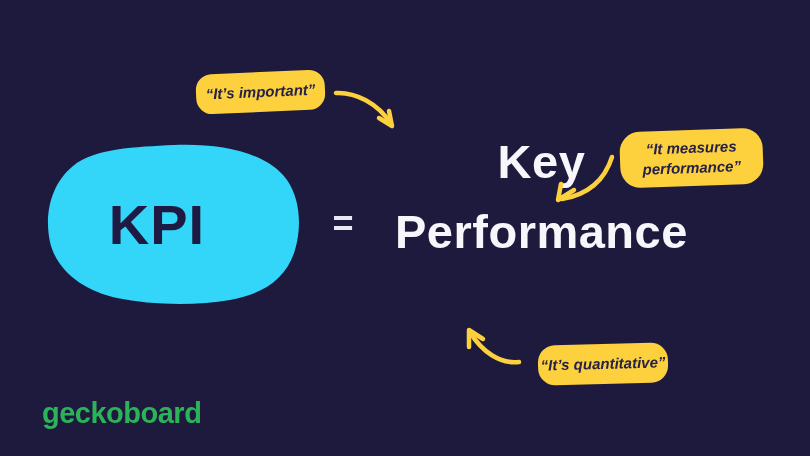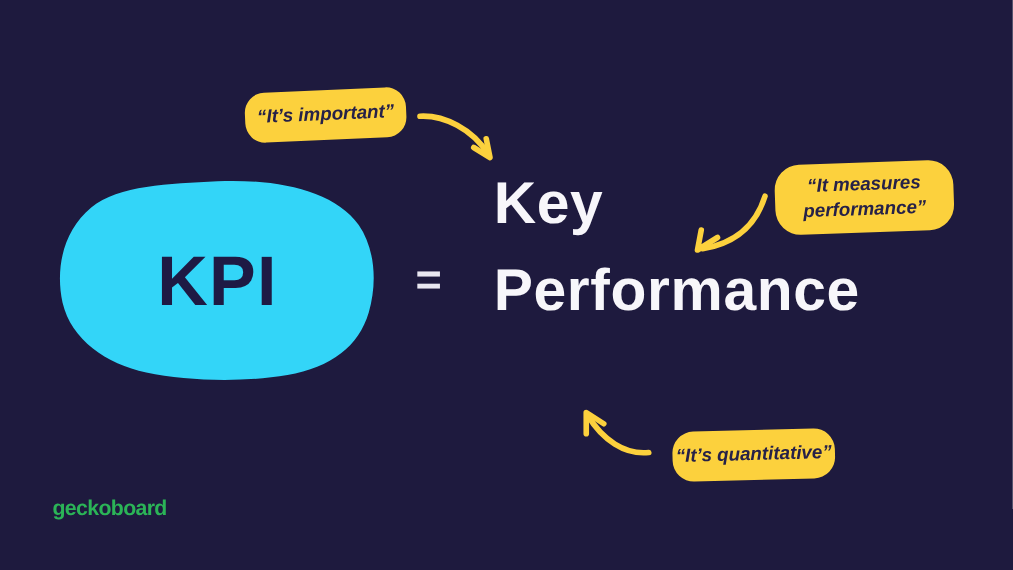--- a/index.html
+++ b/index.html
@@ -13,21 +13,21 @@
   }
   .blob-wrap {
     position: absolute;
     left: 45px; top: 142px;
     width: 258px; height: 164px;
   }
   .blob-wrap svg { display:block; width:100%; height:100%; }
   .blob-path { fill: var(--blob, #33d5f8); }
   .kpi-label {
     position: absolute;
-    left: 45px; top: 142px;
+    left: 28px; top: 142px;
     width: 258px; height: 164px;
     display: flex; align-items: center; justify-content: center;
     font-size: 56px; font-weight: 700;
     letter-spacing: 1px;
     color: var(--blob-text, #1e1a44);
   }
   .equals {
     position: absolute;
     left: 328px; top: 203px;
     width: 30px;
@@ -35,20 +35,21 @@
     font-size: 36px; font-weight: 700;
     color: var(--equals-color, #e9e7f1);
   }
   .definition {
     position: absolute;
     left: 395px; top: 127px;
     color: var(--white-text, #f7f6fa);
     font-size: 47px; font-weight: 700;
     line-height: 70px;
     letter-spacing: 0.5px;
+    text-align: center;
   }
   .badge {
     position: absolute;
     background: var(--yellow, #fcd13d);
     color: var(--badge-text, #262148);
     font-style: italic;
     font-weight: 700;
     font-size: 15px;
     display: flex; align-items: center; justify-content: center;
     text-align: center;
@@ -83,21 +84,21 @@
   .arrow-stroke {
     stroke: var(--yellow, #fcd13d);
     stroke-width: 4.5;
     fill: none;
     stroke-linecap: round;
     stroke-linejoin: round;
   }
   .logo {
     position: absolute;
     left: 42px; top: 397px;
-    font-size: 17px; font-weight: 700;
+    font-size: 29px; font-weight: 700;
     letter-spacing: -0.5px;
     color: var(--logo-green, #2bb457);
   }
 </style>
 </head>
 <body>
 
 <div class="canvas">
 
   <div class="blob-wrap">

